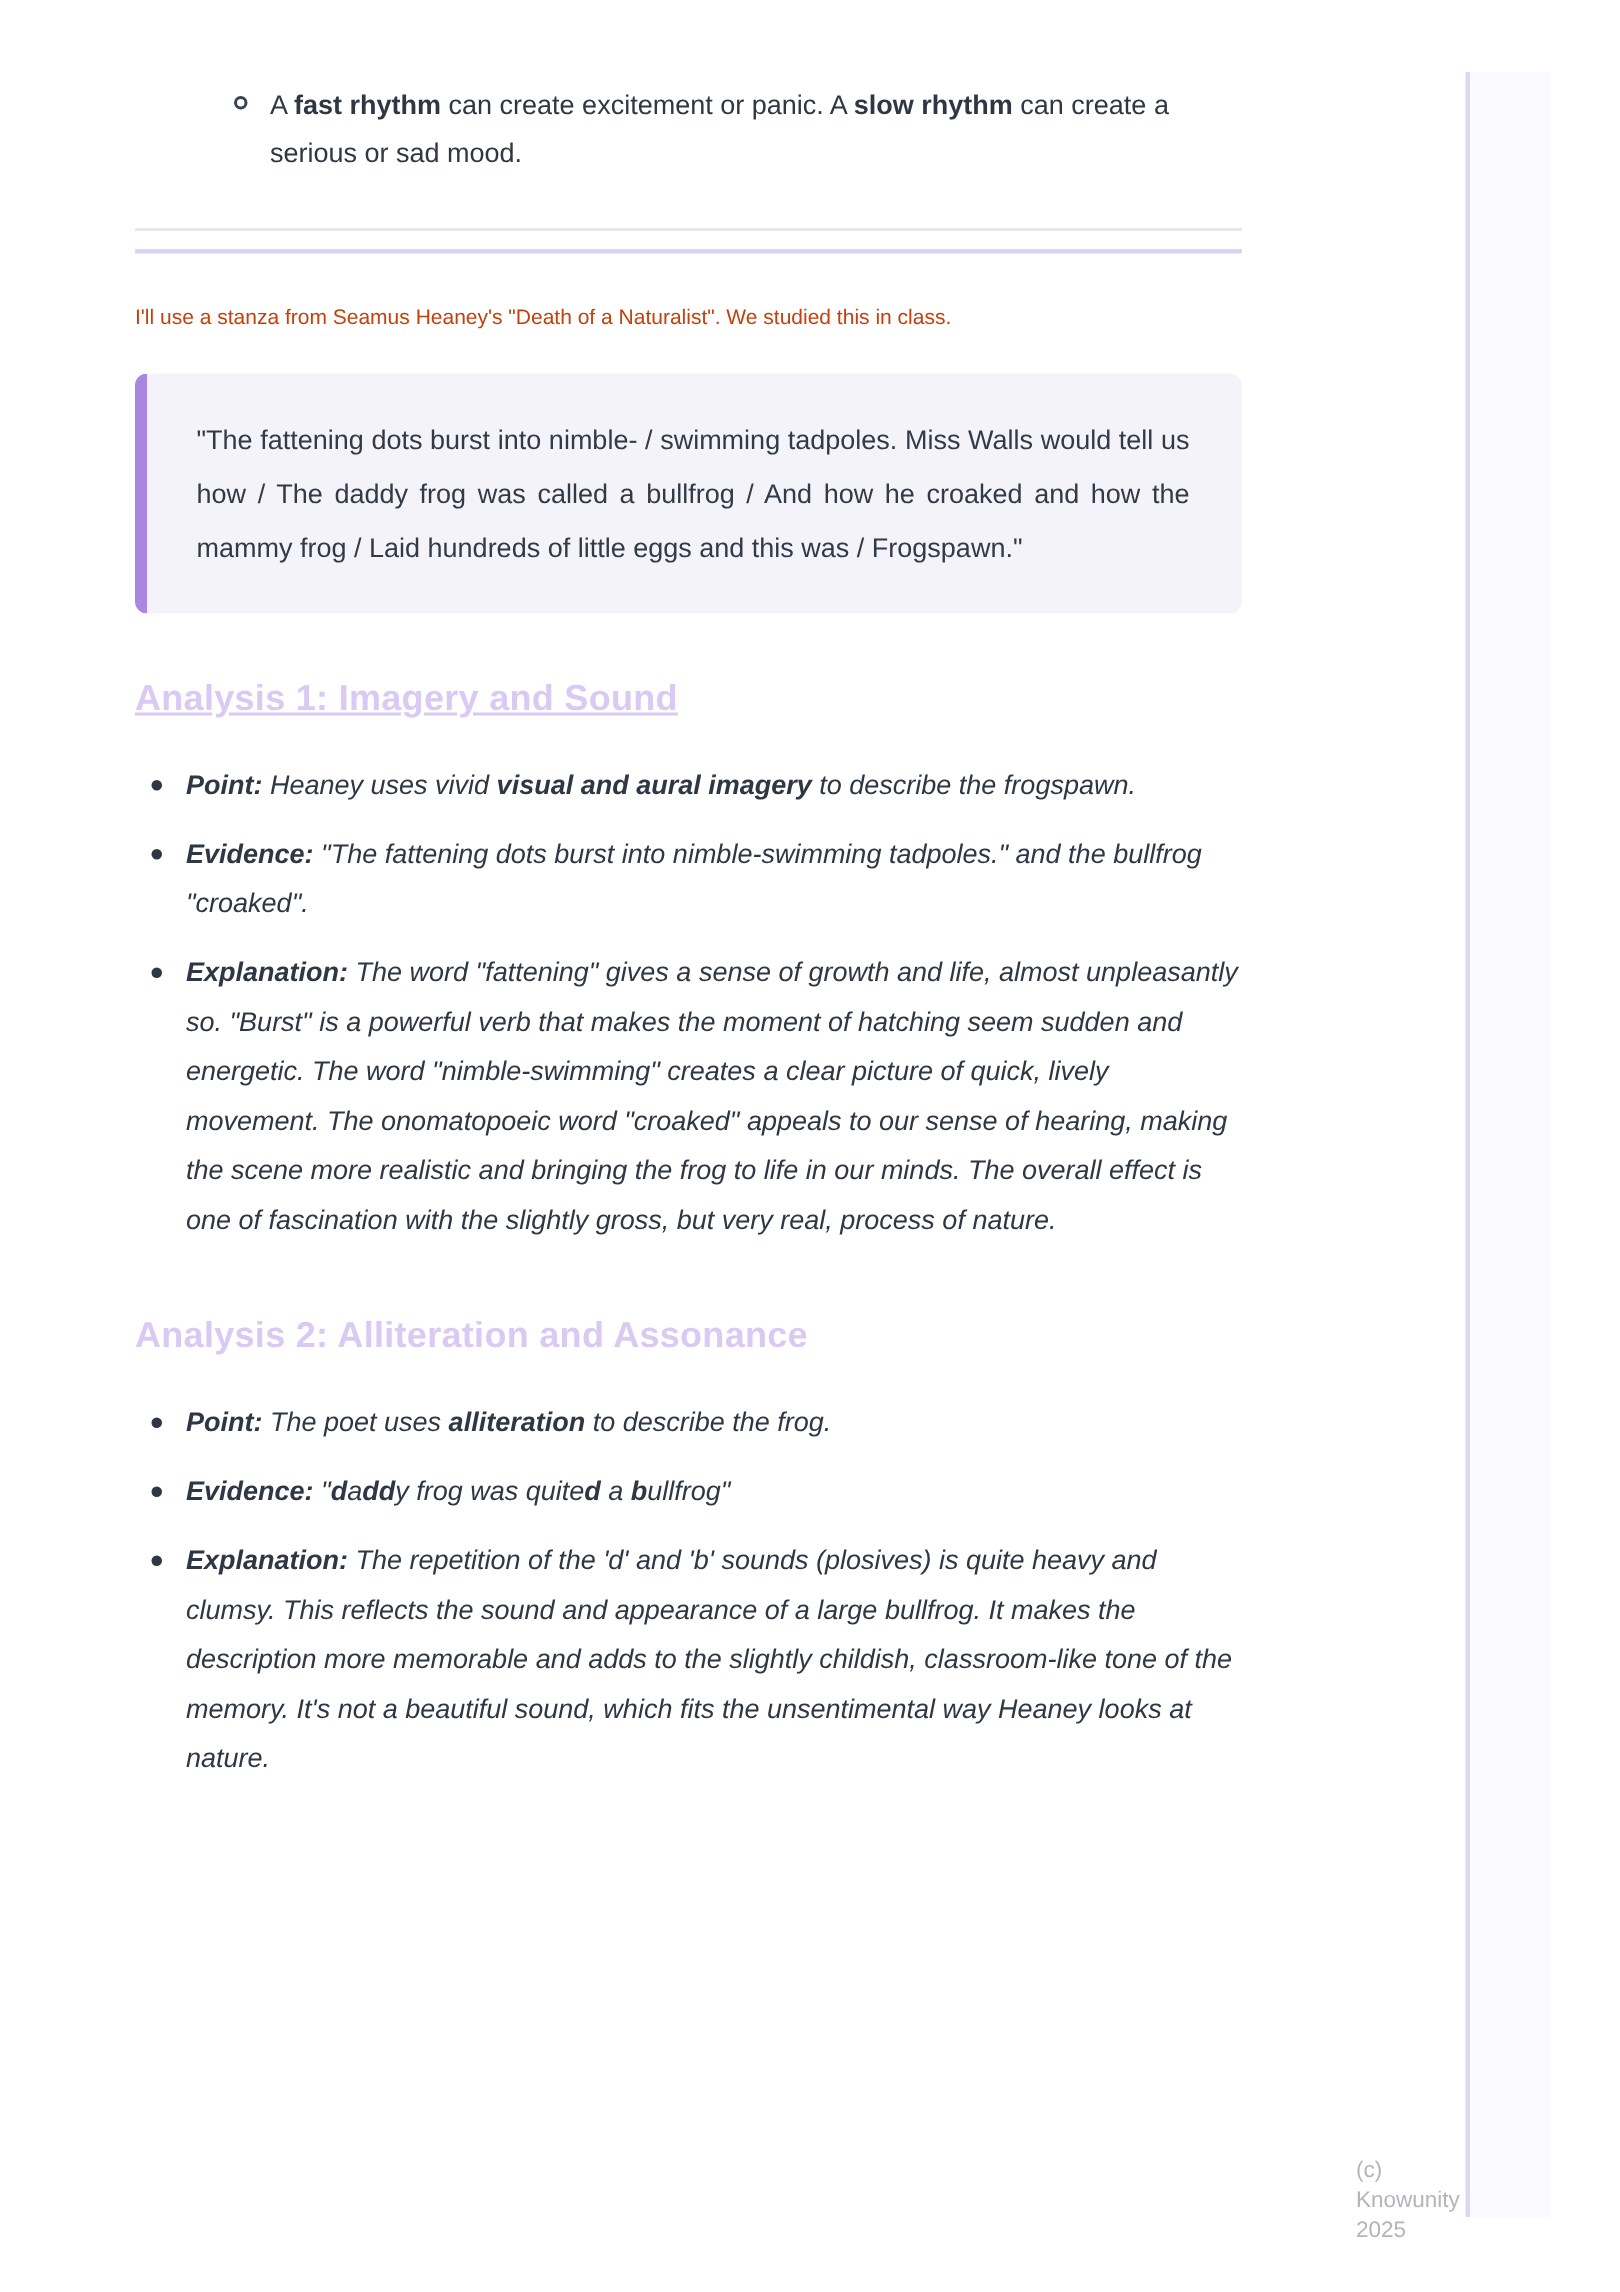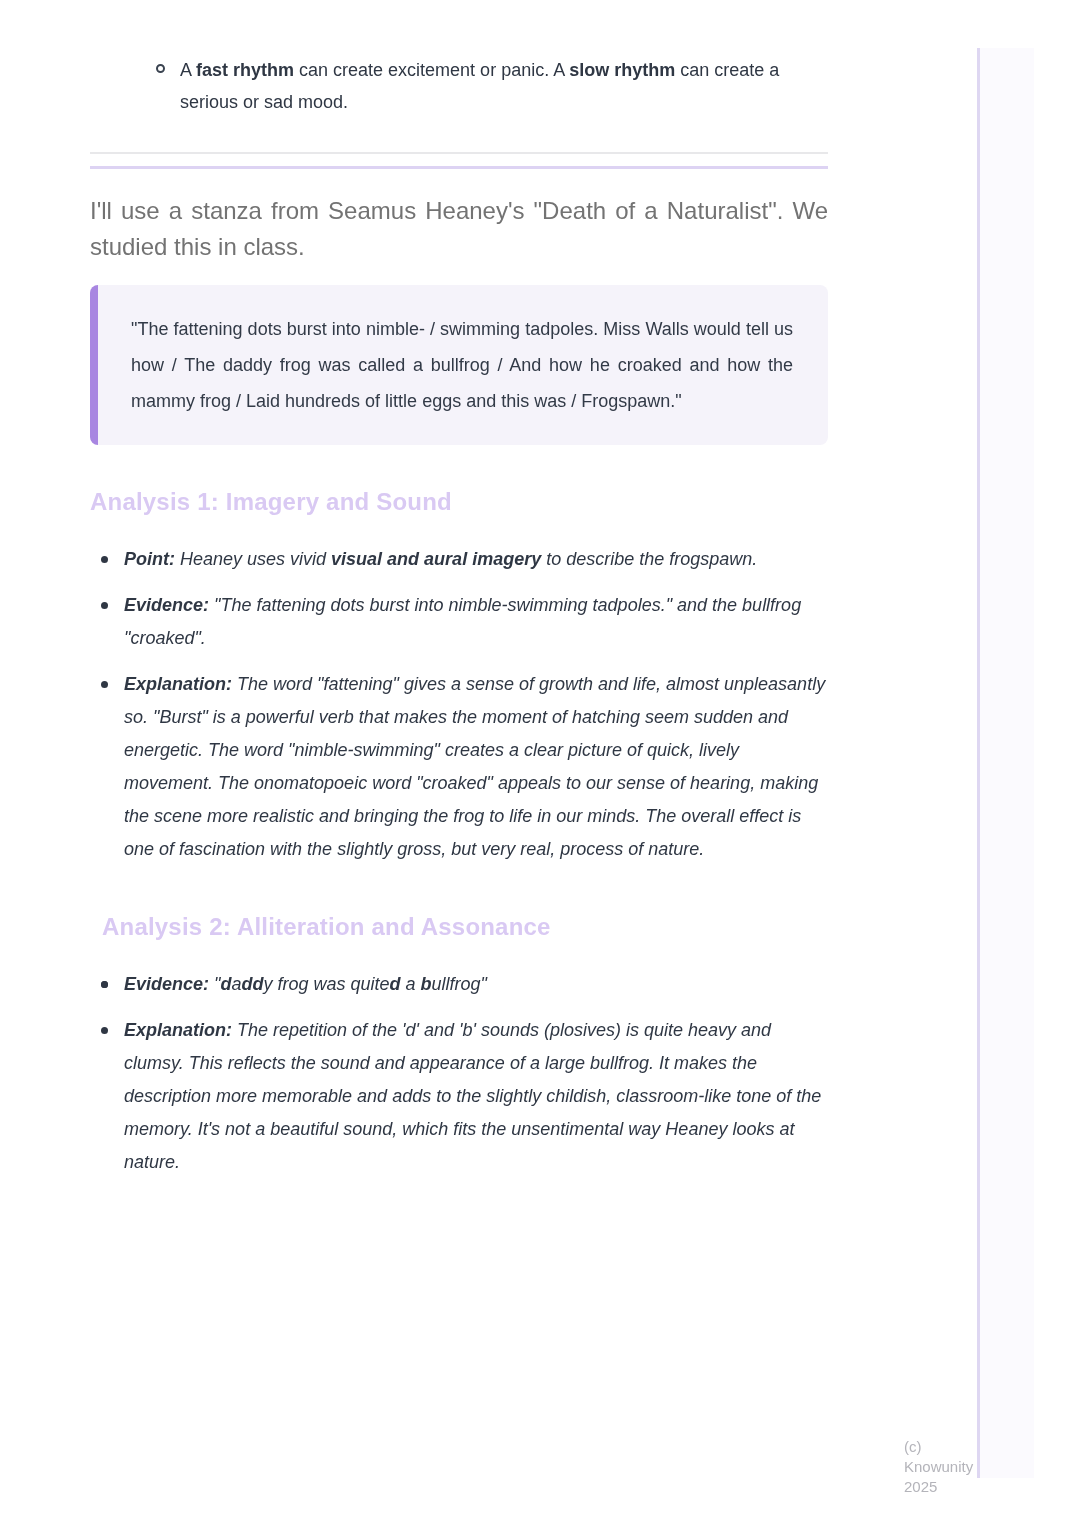--- a/index.html
+++ b/index.html
@@ -31,36 +31,36 @@
 
   .gray-divider { border:none; border-top:2px solid #e8e8ea; margin-top:34px; }
 
   .page-title {
     margin-top:34px; font-size:34px; line-height:50px; font-weight:700;
     color:#bb9cec; letter-spacing:0.2px;
   }
   .title-underline { border:none; border-top:3px solid #ddd3f3; margin-top:12px; }
 
   .intro-paragraph {
-    margin-top:24px; font-size:24px; line-height:36px; text-align:justify;
-    color:#737373;
+    margin-top:24px; font-size:14px; line-height:36px; text-align:justify;
+    color:#c2410c;
   }
 
   .quote-block {
     margin-top:20px; background:#f5f3fa; border-left:8px solid #a886e1;
     border-radius:8px; padding:26px 35px 26px 33px;
   }
   .quote-text { font-size:18px; line-height:36px; text-align:justify; color:#323a47; }
 
   .analysis-heading {
     font-size:24px; line-height:30px; font-weight:700; color:#d9c9f3;
     letter-spacing:0.2px;
   }
-  .analysis-heading.first { margin-top:42px; }
-  .analysis-heading.second { margin-top:46px;margin-left:12px; }
+  .analysis-heading.first { margin-top:42px;text-decoration:underline; }
+  .analysis-heading.second { margin-top:46px; }
 
   ul.peel-list { list-style:none; margin-top:26px;font-style:italic; }
   ul.peel-list li {
     position:relative; padding-left:34px; margin-bottom:13px;
     font-size:18px; line-height:33px; color:#2f3744;
   }
   ul.peel-list li:last-child { margin-bottom:0; }
   .dot-marker {
     position:absolute; left:11px; top:13px; width:7px; height:7px;
     border-radius:50%; background:#2f3744;
@@ -109,20 +109,21 @@
       <li>
         <span class="dot-marker"></span>
         <span><span class="b">Explanation:</span><span> The word "fattening" gives a sense of growth and life, almost unpleasantly so. "Burst" is a powerful verb that makes the moment of hatching seem sudden and energetic. The word "nimble-swimming" creates a clear picture of quick, lively movement. The onomatopoeic word "croaked" appeals to our sense of hearing, making the scene more realistic and bringing the frog to life in our minds. The overall effect is one of fascination with the slightly gross, but very real, process of nature.</span></span>
       </li>
     </ul>
 
     <h2 class="analysis-heading second">Analysis 2: Alliteration and Assonance</h2>
     <ul class="peel-list">
       <li>
         <span class="dot-marker"></span>
+        <span><span class="b">Point:</span><span> The poet uses </span><span class="b">alliteration</span><span> to describe the frog.</span></span>
       </li>
       <li>
         <span class="dot-marker"></span>
         <span><span class="b">Evidence:</span><span> "</span><span class="b">d</span><span>a</span><span class="b">dd</span><span>y frog was quite</span><span class="b">d</span><span> a </span><span class="b">b</span><span>ullfrog"</span></span>
       </li>
       <li>
         <span class="dot-marker"></span>
         <span><span class="b">Explanation:</span><span> The repetition of the 'd' and 'b' sounds (plosives) is quite heavy and clumsy. This reflects the sound and appearance of a large bullfrog. It makes the description more memorable and adds to the slightly childish, classroom-like tone of the memory. It's not a beautiful sound, which fits the unsentimental way Heaney looks at nature.</span></span>
       </li>
     </ul>

